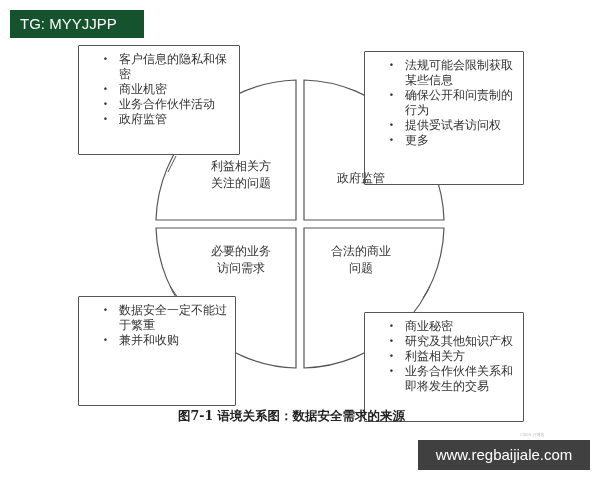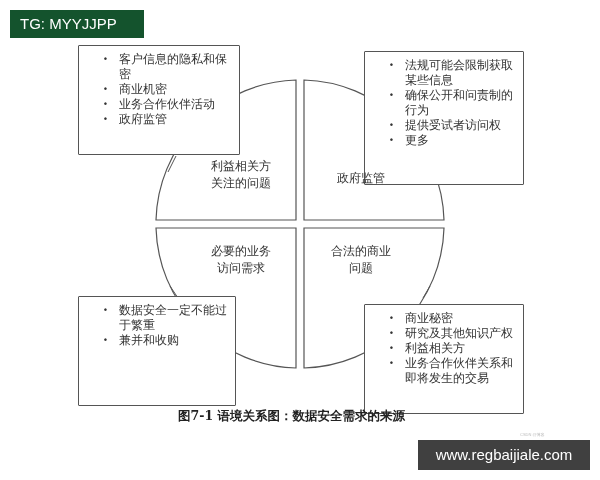--- a/index.html
+++ b/index.html
@@ -107,21 +107,21 @@
   <div>问题</div>
 </div>
 
 <div class="box" style="left:78px; top:296px; width:158px; height:110px;">
   <ul>
     <li>数据安全一定不能过于繁重</li>
     <li>兼并和收购</li>
   </ul>
 </div>
 
-<div class="box" style="left:364px; top:304px; width:160px; height:110px;">
+<div class="box" style="left:364px; top:312px; width:160px; height:110px;">
   <ul>
     <li>商业秘密</li>
     <li>研究及其他知识产权</li>
     <li>利益相关方</li>
     <li>业务合作伙伴关系和即将发生的交易</li>
   </ul>
 </div>
 
 <div class="caption">图7-1 语境关系图：数据安全需求的来源</div>
 <div class="tiny-credit">CSDN @博客</div>

